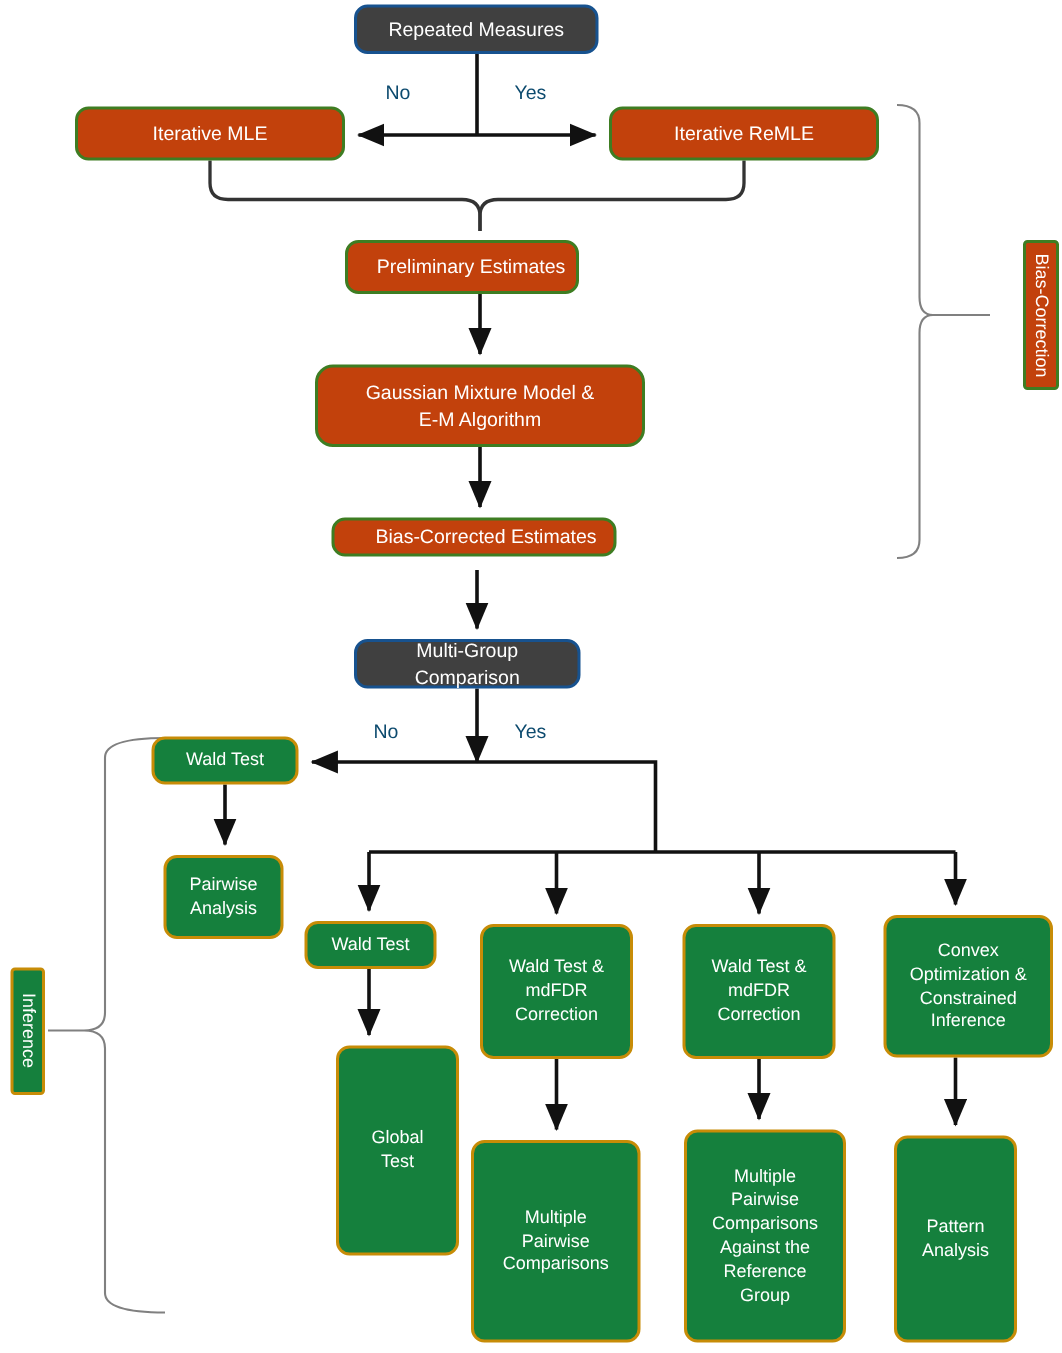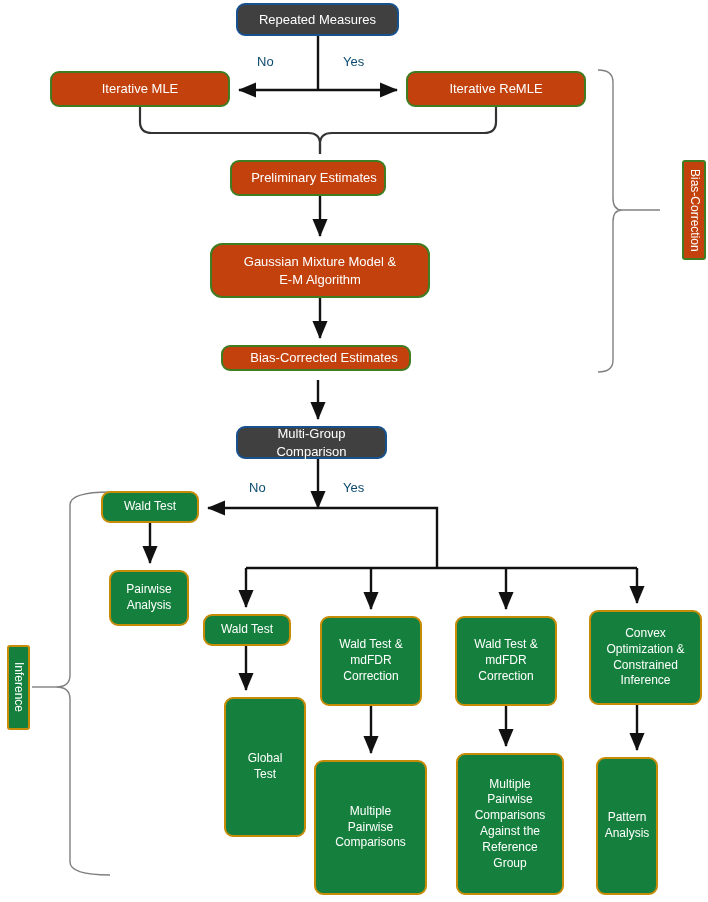--- a/index.html
+++ b/index.html
@@ -143,21 +143,21 @@
       <div class="node amber" style="left: 456px; top: 753px; width: 108px; height: 142px; font-size: 12px;">Multiple
 Pairwise
 Comparisons
 Against the
 Reference
 Group</div>
       <div class="node amber" style="left: 589px; top: 610px; width: 113px; height: 95px; font-size: 12px;">Convex
 Optimization &amp;
 Constrained
 Inference</div>
-      <div class="node amber" style="left: 596px; top: 757px; width: 62px; height: 138px; font-size: 12px;">Pattern
+      <div class="node amber" style="left: 596px; top: 757px; width: 82px; height: 138px; font-size: 12px;">Pattern
 Analysis</div>
     </div>
   <div id="label-layer">
       <div class="edge-label" style="left: 257px; top: 54px;">No</div>
       <div class="edge-label" style="left: 343px; top: 54px;">Yes</div>
       <div class="edge-label" style="left: 249px; top: 480px;">No</div>
       <div class="edge-label" style="left: 343px; top: 480px;">Yes</div>
     </div>
 
 </div>

